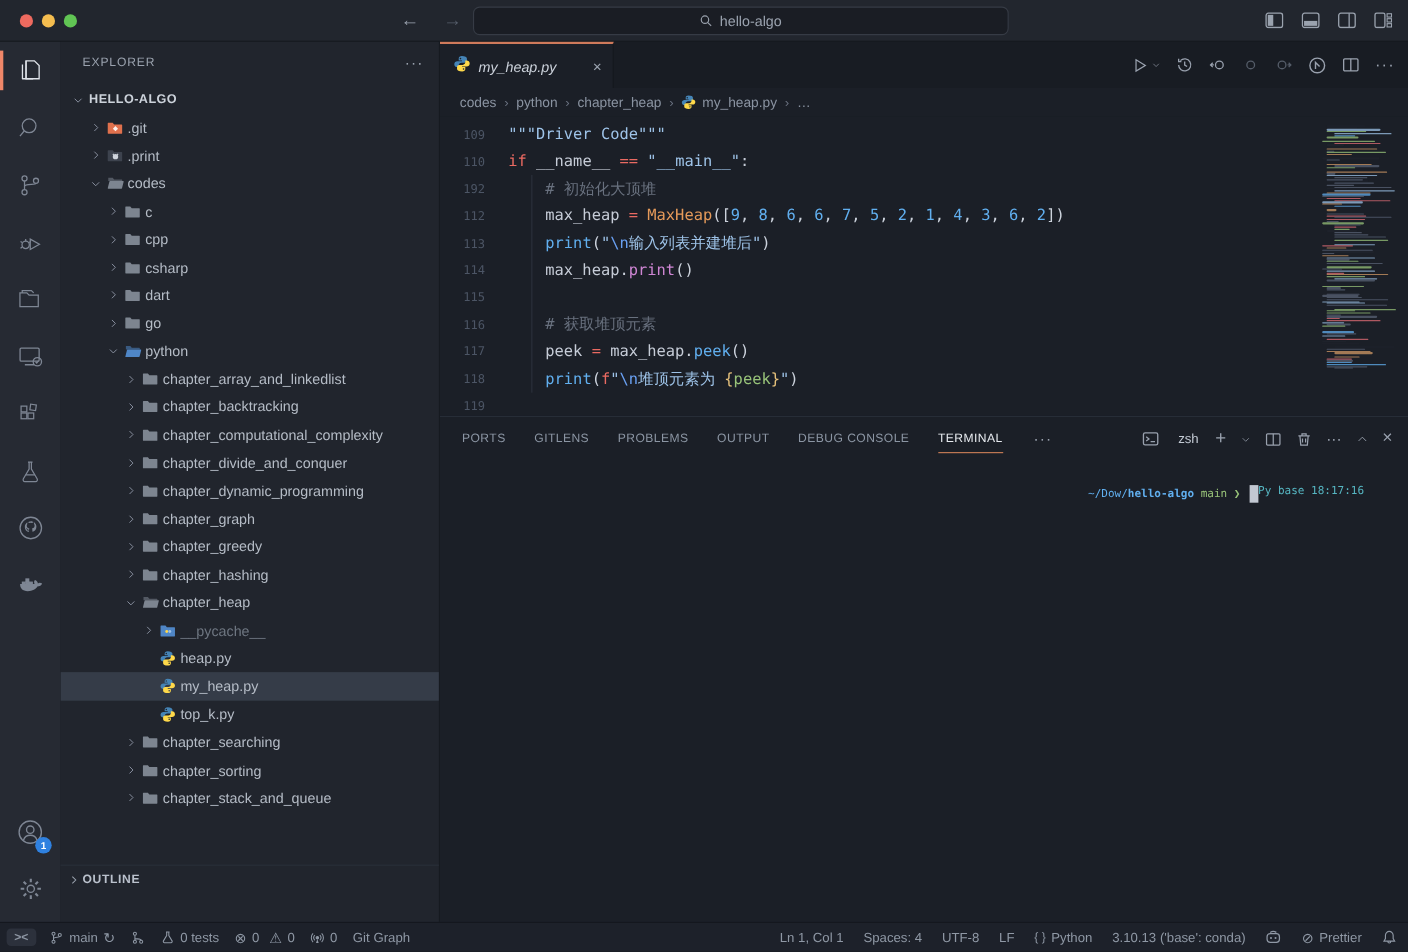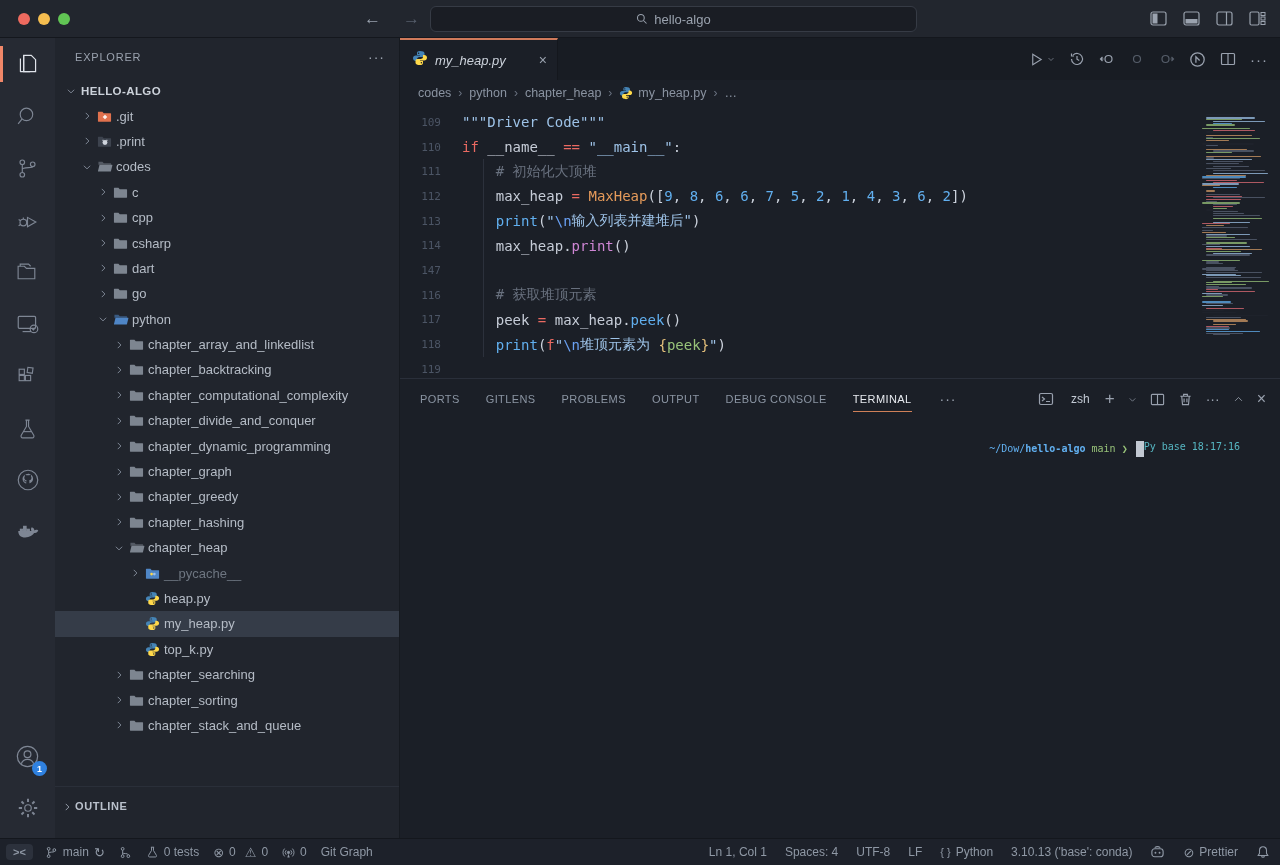--- a/index.html
+++ b/index.html
@@ -40,21 +40,21 @@
   #tree { position:absolute; top:40px; left:0; right:0; bottom:52px; overflow:hidden; }
   .titem { height:25.4px; display:flex; align-items:center; font-size:13px; color:#b5bcc6; white-space:nowrap; }
   .titem.sel { background:#353c48; }
   .titem.dim .tlabel { color:#6e7681; }
   .titem .chev { width:16px; display:flex; justify-content:center; color:#8b93a2; flex:none;}
   .titem .chev svg{ stroke:#8b93a2; fill:none; stroke-width:1.4;}
   .titem .ticon { width:19px; display:flex; justify-content:center; flex:none; }
   .titem.root .tlabel { font-weight:bold; font-size:11.5px; color:#ccd2da; letter-spacing:.4px;}
   .tlabel { margin-left:2px; }
   .side-section { position:absolute; left:0; right:0; height:26px; border-top:1px solid #2a2f39;
-                  display:flex; align-items:flex-end; color:#bac1cc; font-size:11px; font-weight:bold;
+                  display:flex; align-items:center; color:#bac1cc; font-size:11px; font-weight:bold;
                   letter-spacing:.6px; padding-left:4px;}
   .side-section .chev { width:16px; display:flex; justify-content:center;}
   .side-section .chev svg{ stroke:#9aa2ae; fill:none; stroke-width:1.5;}
   #outline-row { bottom:26px; } #timeline-row { bottom:0; }
 
   
   #editorcol { flex:1; display:flex; flex-direction:column; min-width:0; }
   #tabbar { height:42px; background:#181c23; display:flex; align-items:stretch; position:relative; }
   #tab-active { width:158px; background:#1b1f27; border-top:2px solid #cf7a5b; border-right:1px solid #14171d;
                 display:flex; align-items:center; padding:0 10px 0 12px; gap:7px; }
@@ -673,25 +673,25 @@
         <span class="bc-item">
           <span>…</span>
         </span>
       </div>
 
     <div id="codearea">
       <div id="indent-guide"></div>
       <div id="code-lines" style="padding-top: 4px;">
           <div class="code-line"><span class="gutter">109</span><span class="t-str">"""Driver Code"""</span></div>
           <div class="code-line"><span class="gutter">110</span><span class="t-kw">if</span><span class="t-pln"> </span><span class="t-pln">__name__</span><span class="t-pln"> </span><span class="t-op">==</span><span class="t-pln"> </span><span class="t-str">"__main__"</span><span class="t-pln">:</span></div>
-          <div class="code-line"><span class="gutter">111</span><span class="t-pln">    </span><span class="t-cmt"># 初始化大顶堆</span></div>
+          <div class="code-line"><span class="gutter">192</span><span class="t-pln">    </span><span class="t-cmt"># 初始化大顶堆</span></div>
           <div class="code-line"><span class="gutter">112</span><span class="t-pln">    max_heap </span><span class="t-op">=</span><span class="t-pln"> </span><span class="t-cls">MaxHeap</span><span class="t-pun">([</span><span class="t-num">9</span><span class="t-pun">, </span><span class="t-num">8</span><span class="t-pun">, </span><span class="t-num">6</span><span class="t-pun">, </span><span class="t-num">6</span><span class="t-pun">, </span><span class="t-num">7</span><span class="t-pun">, </span><span class="t-num">5</span><span class="t-pun">, </span><span class="t-num">2</span><span class="t-pun">, </span><span class="t-num">1</span><span class="t-pun">, </span><span class="t-num">4</span><span class="t-pun">, </span><span class="t-num">3</span><span class="t-pun">, </span><span class="t-num">6</span><span class="t-pun">, </span><span class="t-num">2</span><span class="t-pun">])</span></div>
           <div class="code-line"><span class="gutter">113</span><span class="t-pln">    </span><span class="t-fn">print</span><span class="t-pun">(</span><span class="t-str">"</span><span class="t-esc">\n</span><span class="t-str">输入列表并建堆后"</span><span class="t-pun">)</span></div>
           <div class="code-line"><span class="gutter">114</span><span class="t-pln">    max_heap</span><span class="t-pun">.</span><span class="t-meth">print</span><span class="t-pun">()</span></div>
-          <div class="code-line"><span class="gutter">147</span></div>
+          <div class="code-line"><span class="gutter">115</span></div>
           <div class="code-line"><span class="gutter">116</span><span class="t-pln">    </span><span class="t-cmt"># 获取堆顶元素</span></div>
           <div class="code-line"><span class="gutter">117</span><span class="t-pln">    peek </span><span class="t-op">=</span><span class="t-pln"> max_heap</span><span class="t-pun">.</span><span class="t-fn">peek</span><span class="t-pun">()</span></div>
           <div class="code-line"><span class="gutter">118</span><span class="t-pln">    </span><span class="t-fn">print</span><span class="t-pun">(</span><span class="t-kw">f</span><span class="t-str">"</span><span class="t-esc">\n</span><span class="t-str">堆顶元素为 </span><span class="t-brc">{</span><span class="t-grn">peek</span><span class="t-brc">}</span><span class="t-str">"</span><span class="t-pun">)</span></div>
           <div class="code-line"><span class="gutter">119</span></div>
         </div>
       <div id="minimap">
           <div class="mm-line" style="background: rgba(89, 99, 117, 0.067); width: 34.8641px; margin-left: 6px; opacity: 0.75;"></div>
           <div class="mm-line" style="background: rgba(89, 99, 117, 0.067); width: 28.3641px; margin-left: 6px; opacity: 0.75;"></div>
           <div class="mm-line" style="background: rgb(158, 195, 232); width: 48.6601px; margin-left: 6px; opacity: 0.75;"></div>
           <div class="mm-line" style="background: rgb(152, 195, 121); width: 35.8235px; margin-left: 6px; opacity: 0.75;"></div>

